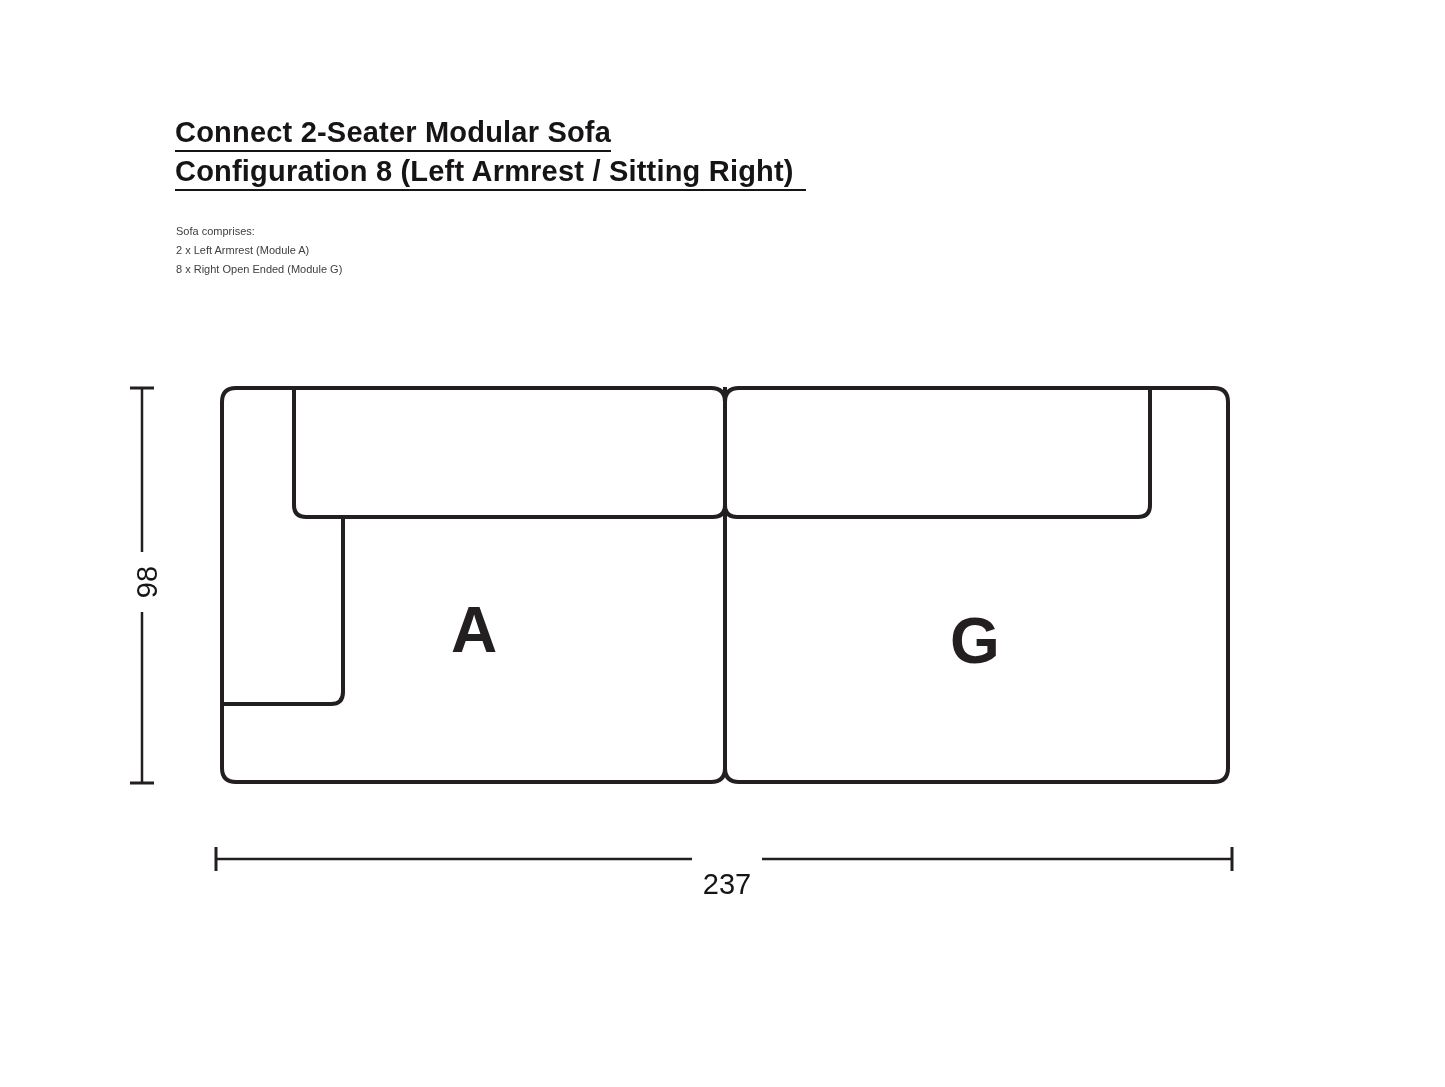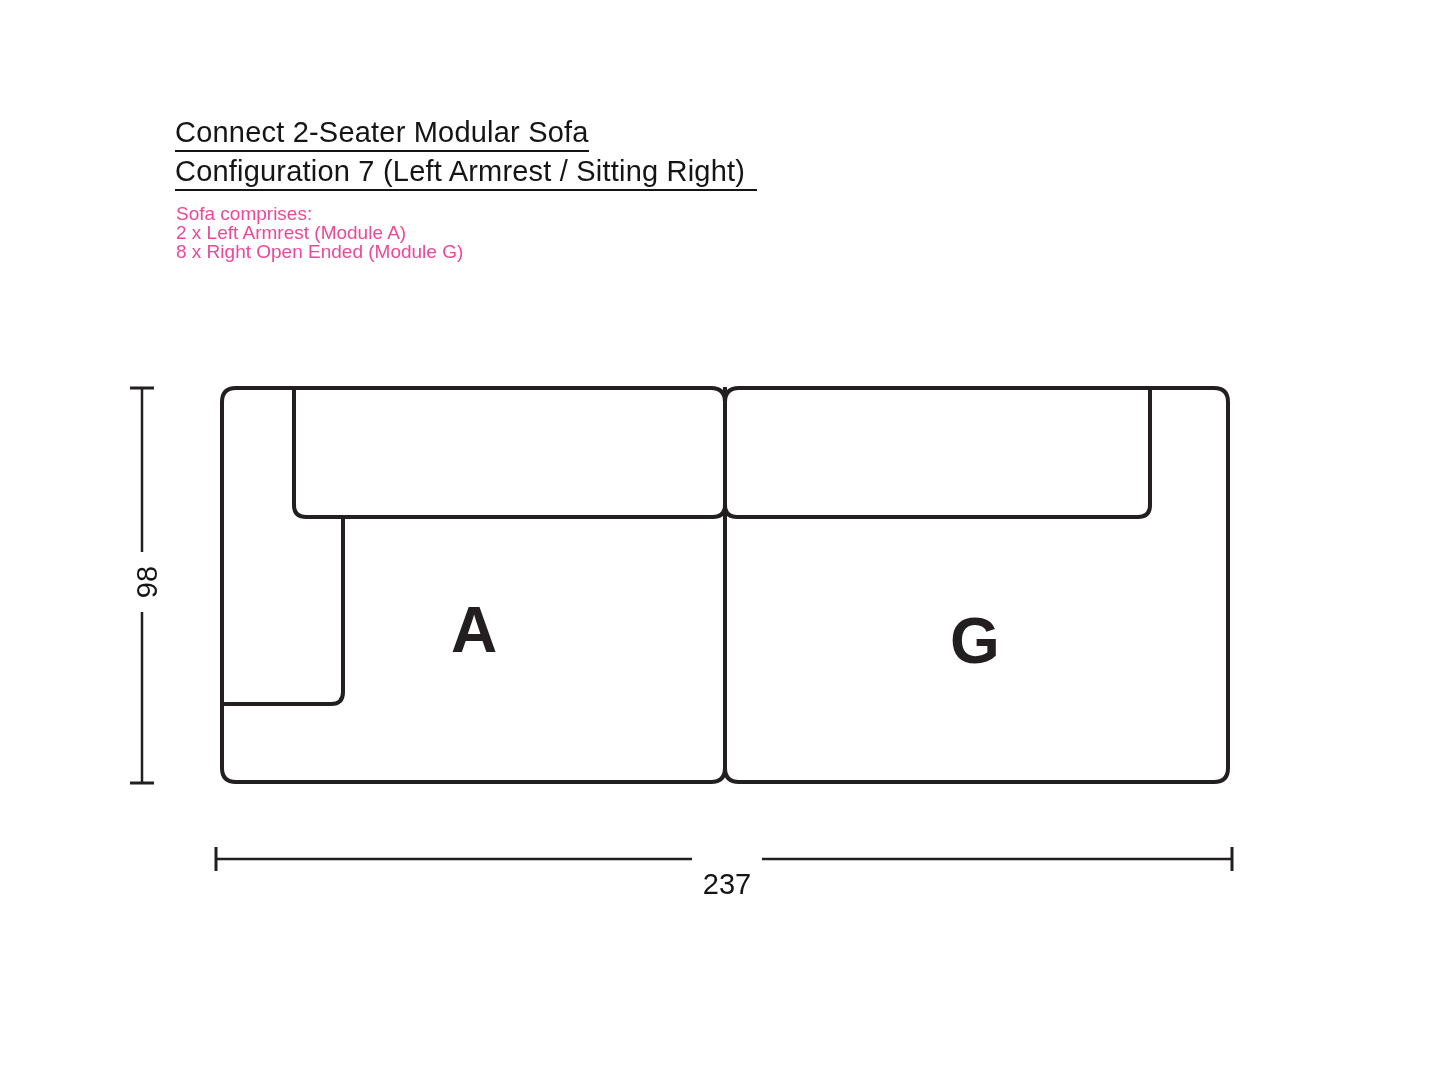--- a/index.html
+++ b/index.html
@@ -20,41 +20,41 @@
   
   .title-block {
     position: absolute;
     left: 175px;
     top: 116px;
   }
   .title-line {
     display: block;
     width: fit-content;
     font-size: 29px;
-    font-weight: 400;
+    font-weight: 700;
     letter-spacing: 0.2px;
     line-height: 33px;
     color: #161414;
     border-bottom: 2.5px solid #161414;
     padding-bottom: 1px;
     margin-bottom: 3px;
     white-space: pre;
   }
   .title-line.second {
     padding-right: 12px; 
   }
 
   
   .desc-block {
     position: absolute;
     left: 176px;
-    top: 204px;
-    font-size: 19px;
+    top: 222px;
+    font-size: 11px;
     line-height: 19px;
-    color: #ec4899;
+    color: #404040;
   }
 
   
   .diagram-svg {
     position: absolute;
     left: 0;
     top: 0;
     width: 1445px;
     height: 1087px;
   }
@@ -97,21 +97,21 @@
     margin-top: 24px;
   }
 </style>
 </head>
 <body>
 
 <div class="page">
 
   <div class="title-block">
     <span class="title-line">Connect 2-Seater Modular Sofa</span>
-    <span class="title-line second">Configuration 7 (Left Armrest / Sitting Right)</span>
+    <span class="title-line second">Configuration 8 (Left Armrest / Sitting Right)</span>
   </div>
 
   <div class="desc-block">
     <div>Sofa comprises:</div>
     <div>2 x Left Armrest (Module A)</div>
     <div>8 x Right Open Ended (Module G)</div>
   </div>
 
   <svg class="diagram-svg" viewBox="0 0 1445 1087" xmlns="http://www.w3.org/2000/svg">
 

